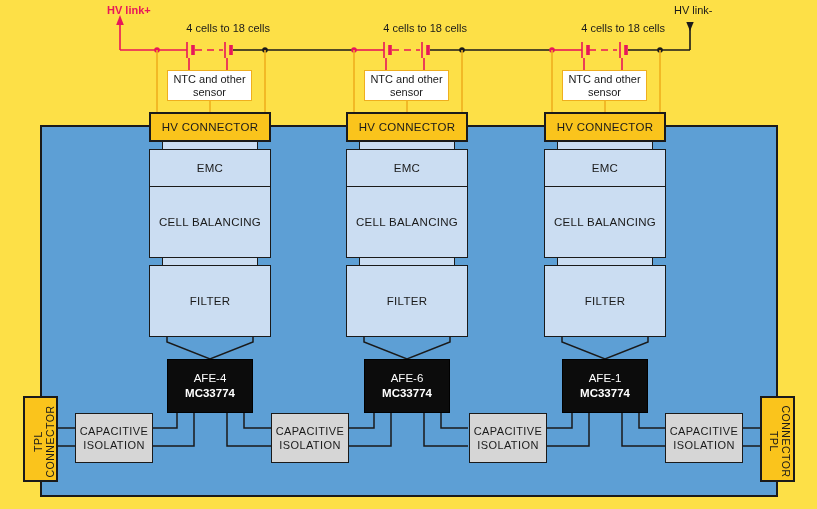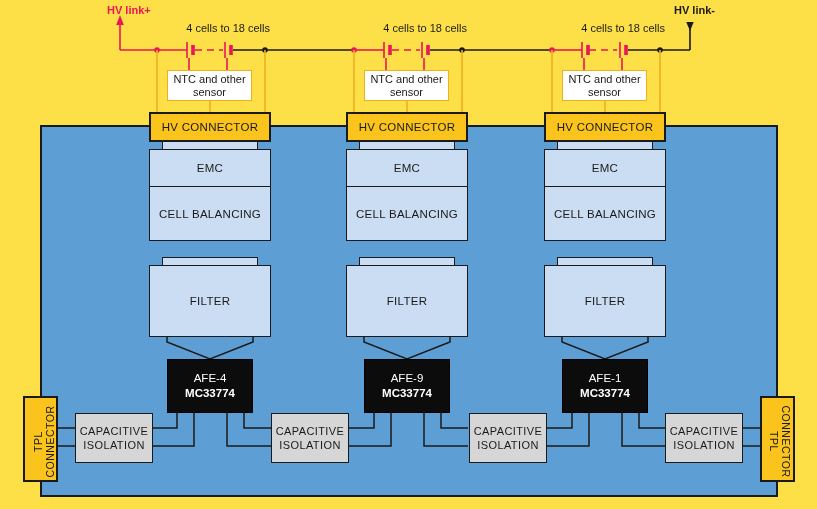--- a/index.html
+++ b/index.html
@@ -6,36 +6,36 @@
   #stage{position:relative;width:817px;height:509px;background:#fde047;overflow:hidden;
          font-family:"Liberation Sans",sans-serif;color:#1a1a1a;}
   #stage *{box-sizing:border-box;}
   .abs{position:absolute;}
   svg{position:absolute;left:0;top:0;}
 
   .board{left:40px;top:125px;width:738px;height:372px;background:var(--board);border:2px solid var(--black);}
 
   .lbl{font-size:11px;white-space:nowrap;}
   .hvplus{left:107px;top:4px;color:var(--pink);font-weight:bold;}
-  .hvminus{left:674px;top:4px;font-weight:bold;color:var(--black);}
+  .hvminus{left:674px;top:4px;font-weight:normal;color:var(--black);}
   .cells-label{top:22px;width:120px;text-align:right;font-size:11px;}
 
   .ntc{top:70px;width:85px;height:31px;background:#fff;border:1.5px solid var(--yellowline);
        display:flex;flex-direction:column;align-items:center;justify-content:center;
        font-size:11px;line-height:13px;text-align:center;}
 
   .hvc{top:112px;width:122px;height:30px;background:var(--yellow);border:2px solid var(--black);
        display:flex;align-items:center;justify-content:center;font-size:11.5px;letter-spacing:.3px;}
 
   .strip{width:96px;height:9px;background:var(--block);border:1.5px solid var(--black);}
 
   .blk{width:122px;background:var(--block);border:1.5px solid var(--black);
        display:flex;align-items:center;justify-content:center;font-size:11.5px;letter-spacing:.3px;}
   .emc{top:149px;height:38px;}
-  .cb{top:186px;height:55px;}
+  .cb{top:186px;height:72px;}
   .filter{top:265px;height:72px;}
 
   .afe{top:359px;width:86px;height:54px;background:#0c0c0c;border:1px solid #000;color:#fff;
        display:flex;flex-direction:column;align-items:center;justify-content:center;
        font-size:11.5px;line-height:15px;}
   .afe .part{font-weight:bold;}
 
   .capiso{top:413px;width:78px;height:50px;background:var(--gray);border:1.5px solid var(--black);
        display:flex;flex-direction:column;align-items:center;justify-content:center;
        font-size:11px;line-height:14px;letter-spacing:.4px;}
@@ -208,21 +208,21 @@
   <div class="abs blk emc" style="left:346px;">
       <span>EMC</span>
     </div>
   <div class="abs blk cb" style="left:346px;">
       <span>CELL BALANCING</span>
     </div>
   <div class="abs blk filter" style="left:346px;">
       <span>FILTER</span>
     </div>
   <div class="abs afe" style="left:364px;">
-    <div>AFE-9</div>
+    <div>AFE-6</div>
     <div class="part">MC33774</div>
   </div>
 
   <div class="abs hvc" style="left:544px;">
       <span>HV CONNECTOR</span>
     </div>
   <div class="abs blk emc" style="left:544px;">
       <span>EMC</span>
     </div>
   <div class="abs blk cb" style="left:544px;">

